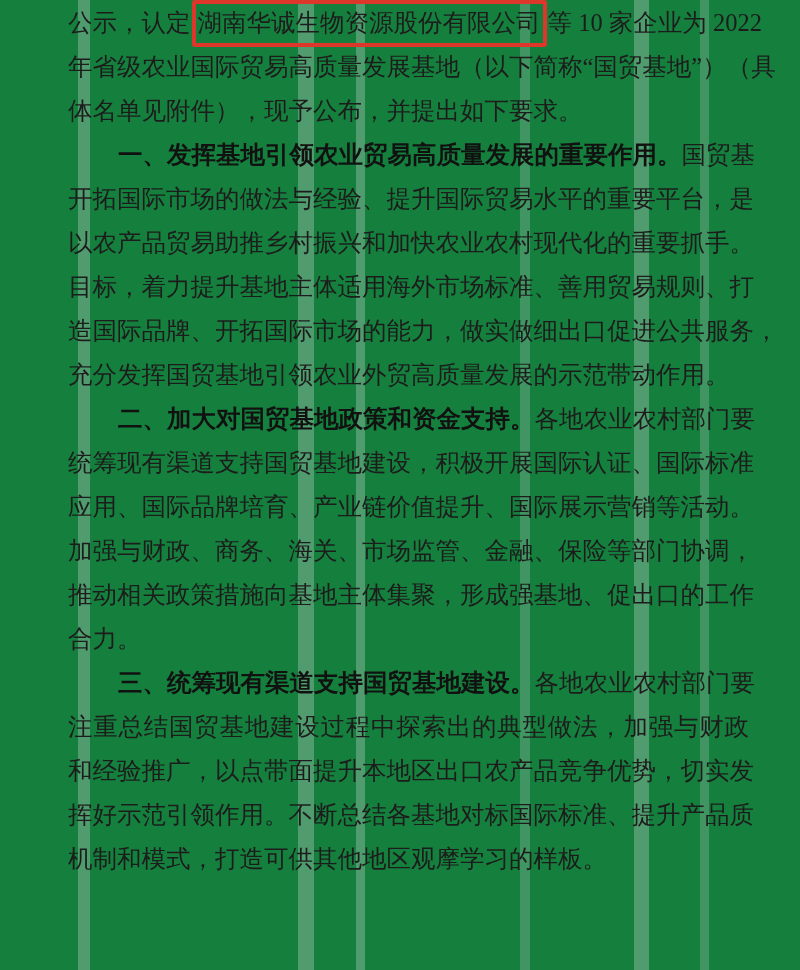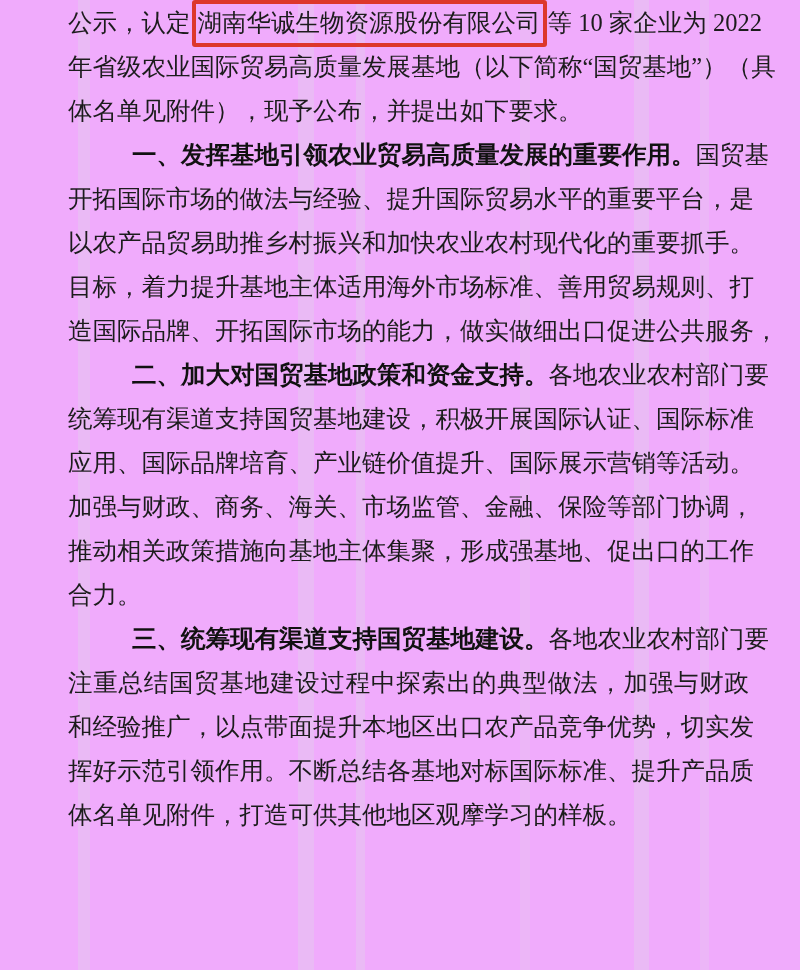--- a/index.html
+++ b/index.html
@@ -4,21 +4,21 @@
 <style>
   html, body {
     margin: 0;
     padding: 0;
     background: #ffffff;
   }
   .page {
     position: relative;
     width: 800px;
     height: 970px;
-    background: #f0abfc;
+    background: #15803d;
     overflow: hidden;
     font-family: "Liberation Serif", serif;
     color: #1c1c1c;
   }
   
   .streak {
     position: absolute;
     top: 0;
     bottom: 0;
     background: rgba(223, 223, 230, 0.30);
@@ -51,21 +51,20 @@
   .line.indent {
     text-indent: 50px;
   }
   .seg-normal {
     font-family: "Liberation Serif", serif;
   }
   .seg-heading {
     font-family: "Liberation Sans", sans-serif;
     font-weight: 700;
     color: #111111;
-    margin-left: 14px;
   }
   .seg-boxed {
     border: 4px solid #dd372c;
     border-radius: 3px;
     padding: 5px 2px 7px 2px;
     margin: 0 1px;
   }
 </style>
 </head>
 <body>
@@ -79,25 +78,26 @@
   <div class="streak s6"></div>
   <div class="doc" id="doc">
       <div class="line"><span class="seg-normal">公示，认定</span><span class="seg-boxed">湖南华诚生物资源股份有限公司</span><span class="seg-normal">等 10 家企业为 2022</span></div>
       <div class="line"><span class="seg-normal">年省级农业国际贸易高质量发展基地（以下简称“国贸基地”）（具</span></div>
       <div class="line last"><span class="seg-normal">体名单见附件），现予公布，并提出如下要求。</span></div>
       <div class="line indent"><span class="seg-heading">一、发挥基地引领农业贸易高质量发展的重要作用。</span><span class="seg-normal">国贸基</span></div>
       <div class="line"><span class="seg-normal">开拓国际市场的做法与经验、提升国际贸易水平的重要平台，是</span></div>
       <div class="line"><span class="seg-normal">以农产品贸易助推乡村振兴和加快农业农村现代化的重要抓手。</span></div>
       <div class="line"><span class="seg-normal">目标，着力提升基地主体适用海外市场标准、善用贸易规则、打</span></div>
       <div class="line"><span class="seg-normal">造国际品牌、开拓国际市场的能力，做实做细出口促进公共服务，</span></div>
+      <div class="line last"><span class="seg-normal">充分发挥国贸基地引领农业外贸高质量发展的示范带动作用。</span></div>
       <div class="line indent"><span class="seg-heading">二、加大对国贸基地政策和资金支持。</span><span class="seg-normal">各地农业农村部门要</span></div>
       <div class="line"><span class="seg-normal">统筹现有渠道支持国贸基地建设，积极开展国际认证、国际标准</span></div>
       <div class="line"><span class="seg-normal">应用、国际品牌培育、产业链价值提升、国际展示营销等活动。</span></div>
       <div class="line"><span class="seg-normal">加强与财政、商务、海关、市场监管、金融、保险等部门协调，</span></div>
       <div class="line"><span class="seg-normal">推动相关政策措施向基地主体集聚，形成强基地、促出口的工作</span></div>
       <div class="line last"><span class="seg-normal">合力。</span></div>
       <div class="line indent"><span class="seg-heading">三、统筹现有渠道支持国贸基地建设。</span><span class="seg-normal">各地农业农村部门要</span></div>
       <div class="line"><span class="seg-normal">注重总结国贸基地建设过程中探索出的典型做法，加强与财政</span></div>
       <div class="line"><span class="seg-normal">和经验推广，以点带面提升本地区出口农产品竞争优势，切实发</span></div>
       <div class="line"><span class="seg-normal">挥好示范引领作用。不断总结各基地对标国际标准、提升产品质</span></div>
-      <div class="line last"><span class="seg-normal">体名单见附件，打造可供其他地区观摩学习的样板。</span></div>
+      <div class="line last"><span class="seg-normal">机制和模式，打造可供其他地区观摩学习的样板。</span></div>
     </div>
 </div>
 
 </body></html>

